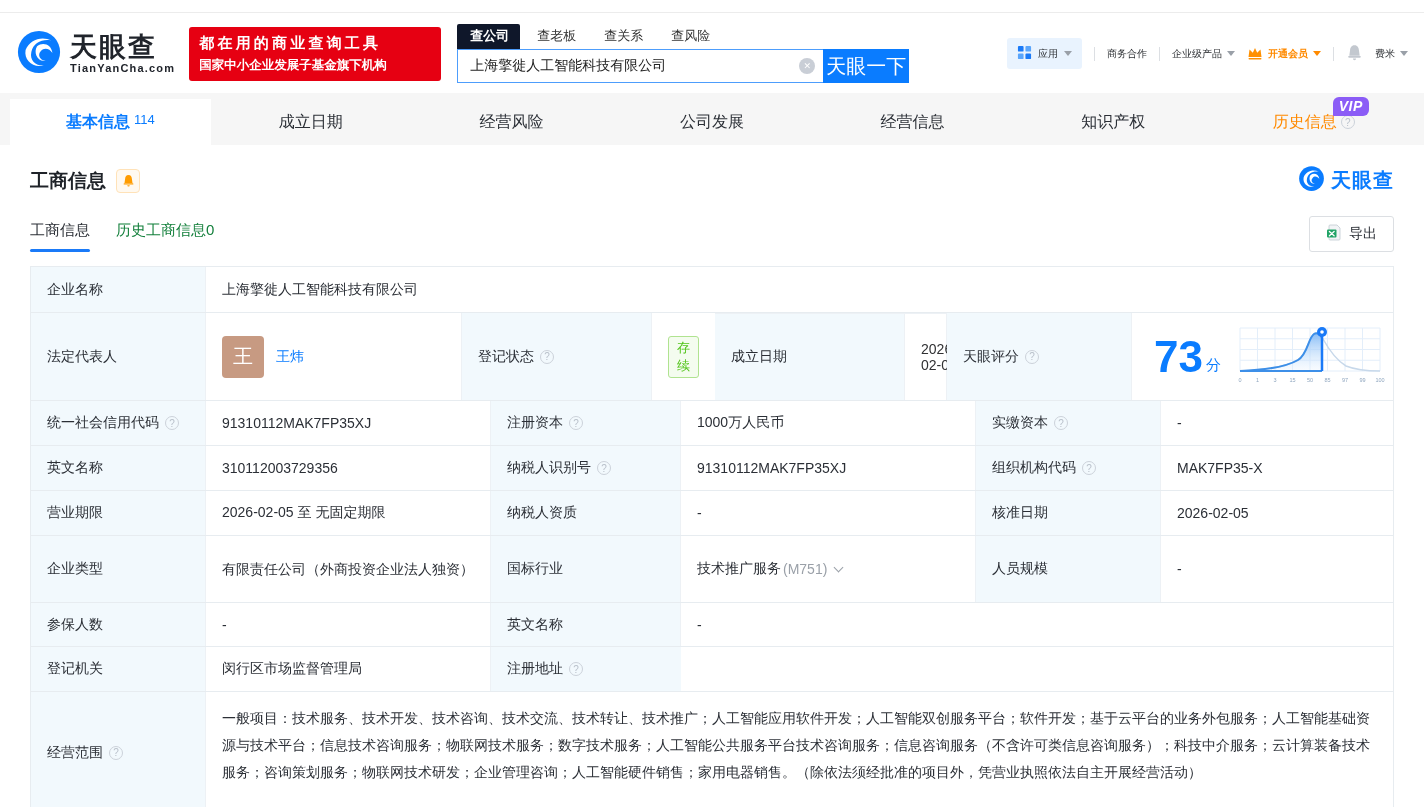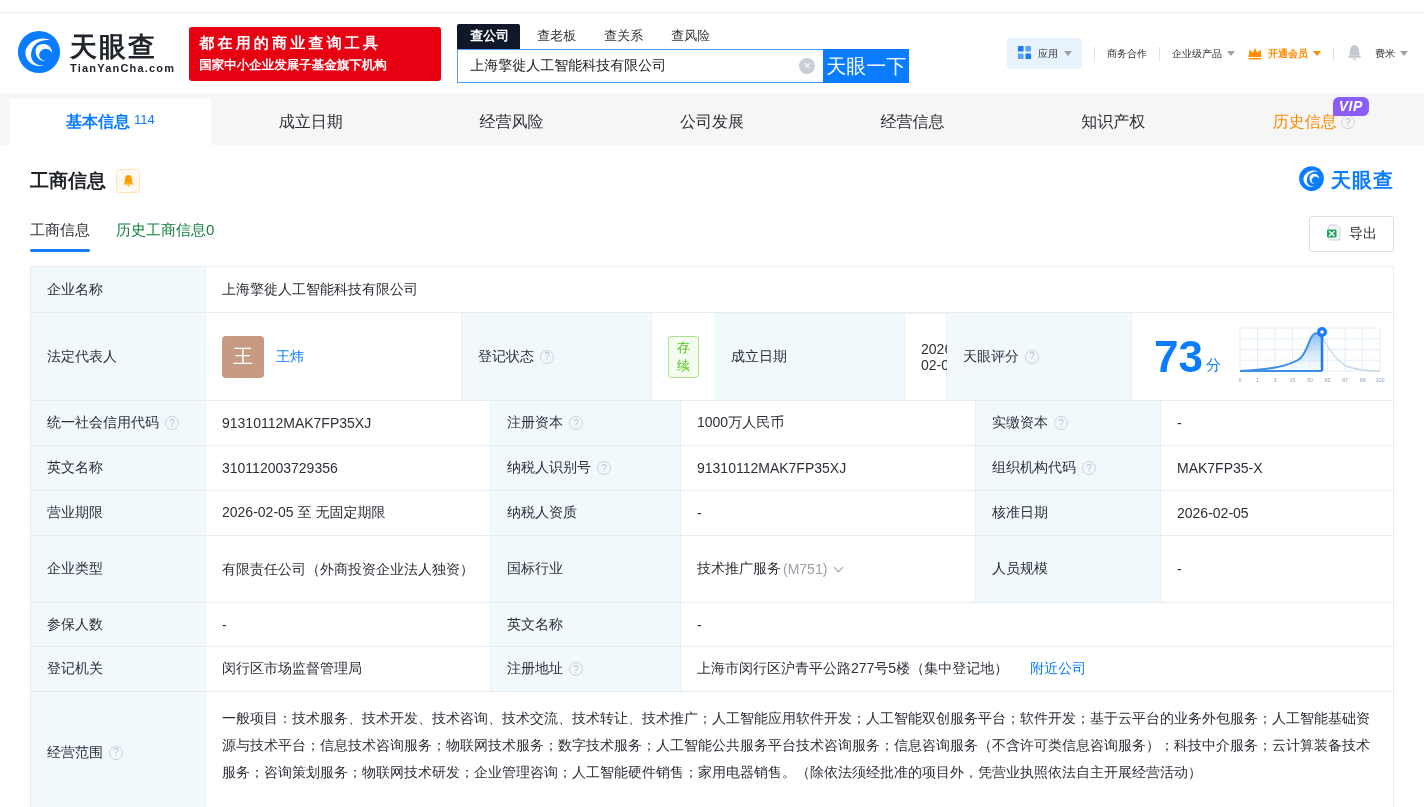--- a/index.html
+++ b/index.html
@@ -367,24 +367,20 @@
       <div class="cell grow">-</div>
     </div>
 
     <div class="trow" style="min-height:45px;">
       <div class="cell lbl w-l1">登记机关</div>
       <div class="cell w-v1">闵行区市场监督管理局</div>
       <div class="cell lbl w-l2">
         <span>注册地址</span>
         <span class="q">?</span>
       </div>
-      <div class="cell grow">
-        <span>上海市闵行区沪青平公路277号5楼（集中登记地）</span>
-        <a class="blue" style="margin-left:22px;">附近公司</a>
-      </div>
     </div>
 
     <div class="trow" style="min-height:121px;">
       <div class="cell lbl w-l1">
         <span>经营范围</span>
         <span class="q">?</span>
       </div>
       <div class="scope-val grow">一般项目：技术服务、技术开发、技术咨询、技术交流、技术转让、技术推广；人工智能应用软件开发；人工智能双创服务平台；软件开发；基于云平台的业务外包服务；人工智能基础资源与技术平台；信息技术咨询服务；物联网技术服务；数字技术服务；人工智能公共服务平台技术咨询服务；信息咨询服务（不含许可类信息咨询服务）；科技中介服务；云计算装备技术服务；咨询策划服务；物联网技术研发；企业管理咨询；人工智能硬件销售；家用电器销售。（除依法须经批准的项目外，凭营业执照依法自主开展经营活动）</div>
     </div>
 

